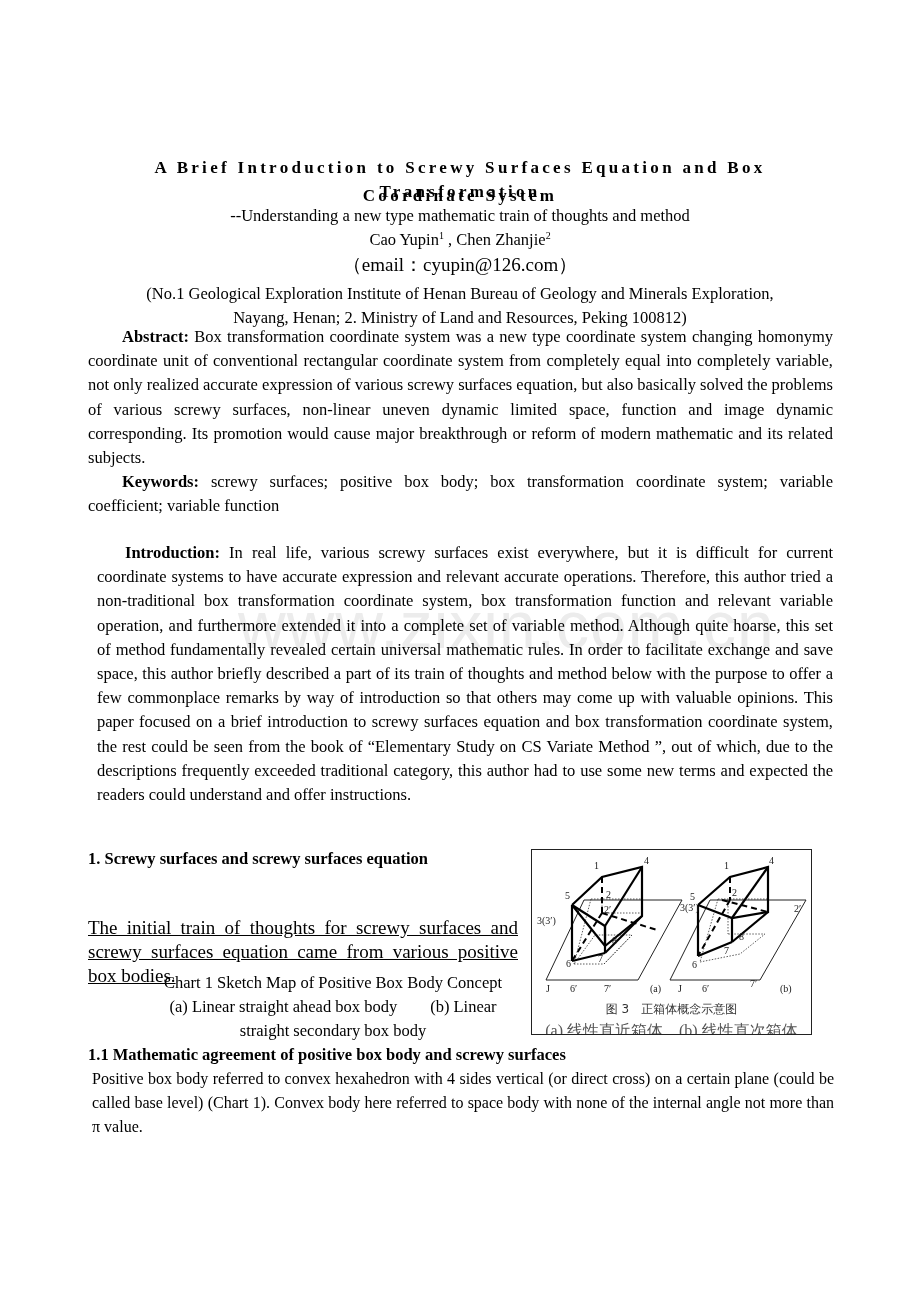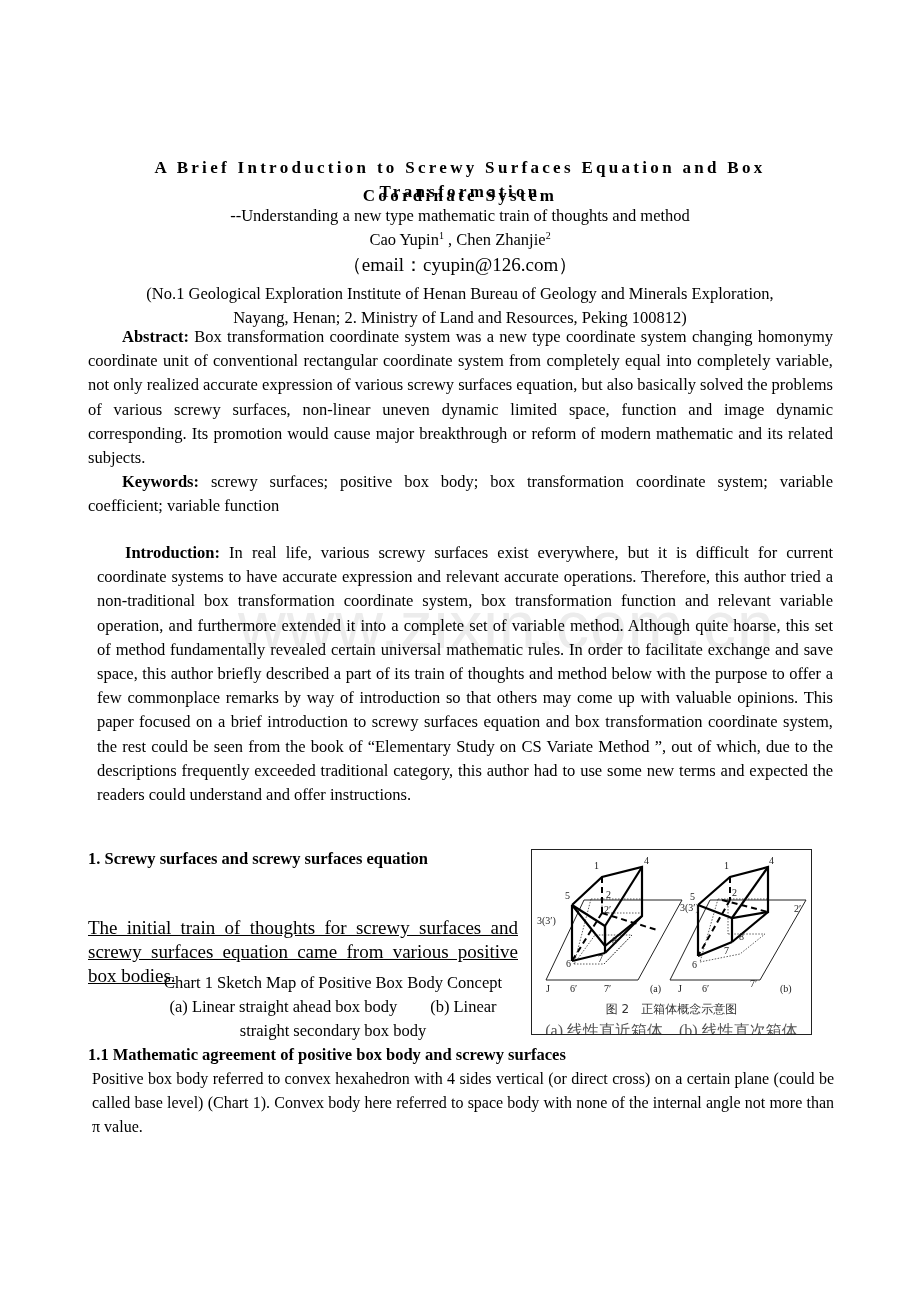--- a/index.html
+++ b/index.html
@@ -257,21 +257,21 @@
           <text class="fig-label" x="124" y="62">2′</text>
           <text class="fig-label" x="69" y="90">8</text>
           <text class="fig-label" x="54" y="104">7</text>
           <text class="fig-label" x="22" y="118">6</text>
           <text class="fig-label" x="8" y="142">J</text>
           <text class="fig-label" x="32" y="142">6′</text>
           <text class="fig-label" x="80" y="137">7′</text>
           <text class="fig-label" x="110" y="142">(b)</text>
         </g>
       </svg>
-      <div class="fig-cn t1">图 2　正箱体概念示意图</div>
+      <div class="fig-cn t1">图 3　正箱体概念示意图</div>
       <div class="fig-cn t2">(a) 线性直近箱体　(b) 线性直次箱体</div>
     </div>
 
     <div class="sec-head sec11">1.1 Mathematic agreement of positive box body and screwy surfaces</div>
     <div class="sec11-body">Positive box body referred to convex hexahedron with 4 sides vertical (or direct cross) on a certain plane (could be called base level) (Chart 1). Convex body here referred to space body with none of the internal angle not more than π value.</div>
 
   </div>
 </div>
 
 </body></html>

